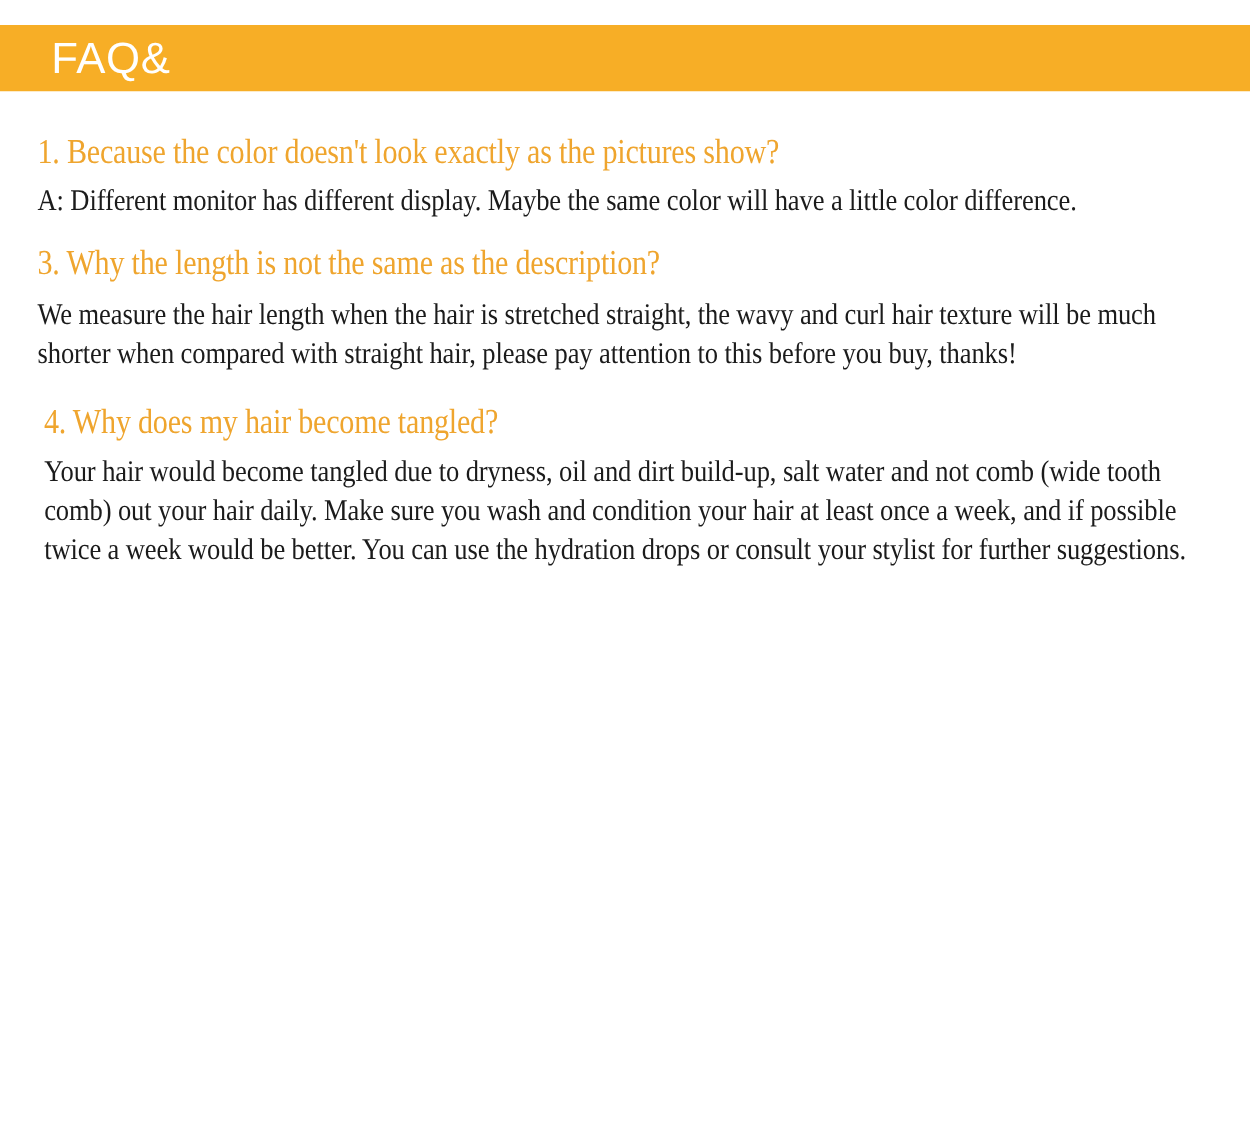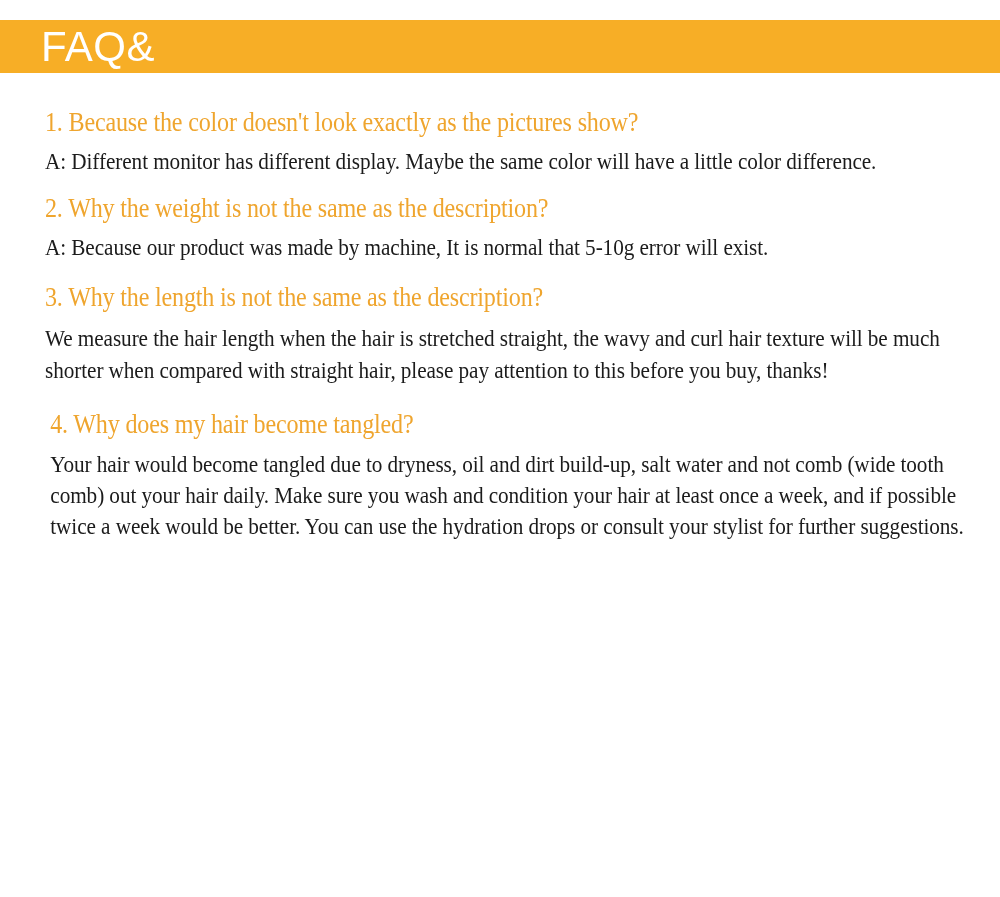--- a/index.html
+++ b/index.html
@@ -26,35 +26,35 @@
     left: 0;
     width: 1000px;
     height: 53px;
     background: #F7AE26;
     display: flex;
     align-items: center;
   }
 
   .faq-header-title {
     font-family: "Liberation Sans", "DejaVu Sans", sans-serif;
-    font-size: 42px;
+    font-size: 35px;
     font-weight: 400;
     color: #ffffff;
     letter-spacing: 0.5px;
     padding-left: 41px;
     line-height: 1;
   }
 
   
   .faq-body {
     position: absolute;
     top: 73px;
     left: 0;
     width: 1000px;
-    padding: 0 28px 0 45px;
+    padding: 0 28px 0 30px;
   }
 
   .faq-item { margin: 0; }
 
   .faq-question {
     color: #EFA52E;
     font-family: "Liberation Serif", "DejaVu Serif", serif;
     font-size: 28px;
     font-weight: 400;
     line-height: 1.18;
@@ -104,24 +104,20 @@
     <div class="faq-header-title">FAQ&amp;</div>
   </div>
 
   <div class="faq-body">
 
     <div class="faq-item">
       <div class="faq-question q1">1. Because the color doesn't look exactly as the pictures show?</div>
       <div class="faq-answer a1">A: Different monitor has different display. Maybe the same color will have a little color difference.</div>
     </div>
 
-    <div class="faq-item">
-      <div class="faq-question q2">2. Why the weight is not the same as the description?</div>
-      <div class="faq-answer a2">A: Because our product was made by machine, It is normal that 5-10g error will exist.</div>
-    </div>
 
     <div class="faq-item">
       <div class="faq-question q3">3. Why the length is not the same as the description?</div>
       <div class="faq-answer a3">We measure the hair length when the hair is stretched straight, the wavy and curl hair texture will be much shorter when compared with straight hair, please pay attention to this before you buy, thanks!</div>
     </div>
 
     <div class="faq-item">
       <div class="faq-question q4">4. Why does my hair become tangled?</div>
       <div class="faq-answer a4">Your hair would become tangled due to dryness, oil and dirt build-up, salt water and not comb (wide tooth comb) out your hair daily. Make sure you wash and condition your hair at least once a week, and if possible twice a week would be better. You can use the hydration drops or consult your stylist for further suggestions.</div>
     </div>

